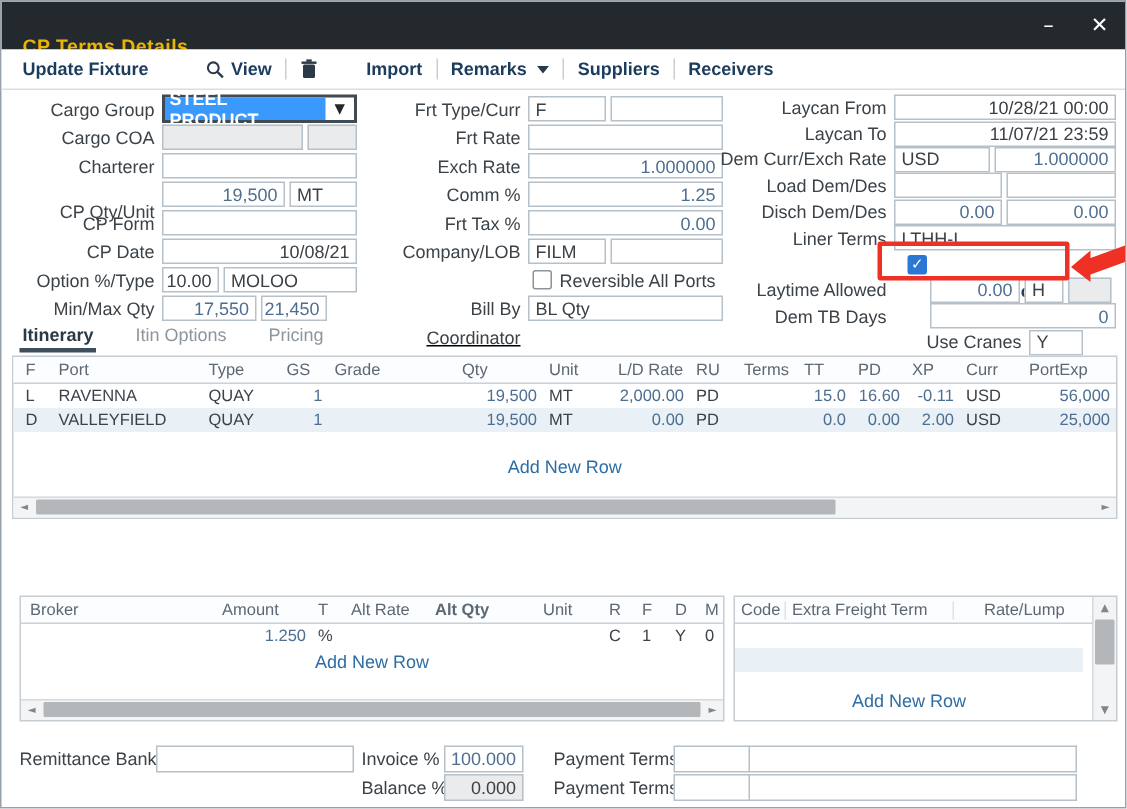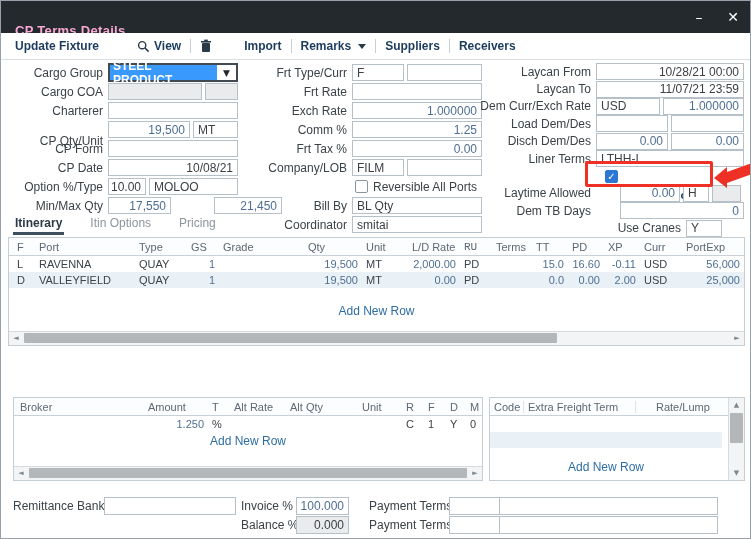--- a/index.html
+++ b/index.html
@@ -1,21 +1,21 @@
 <!DOCTYPE html>
 <html><head>
 <meta charset="utf-8">
 <style>
   html,body{margin:0;padding:0;background:#cfd4d8;}
   .window{position:relative;width:751px;height:539px;background:#fff;border:1px solid #98a1a9;
     box-sizing:border-box;font-family:"Liberation Sans",sans-serif;overflow:hidden;}
   .glyph{font-family:"DejaVu Sans",sans-serif;}
   
   .titlebar{position:absolute;left:0;top:0;right:0;height:32px;background:#24292e;display:flex;align-items:center;}
-  .titlebar .title{color:#f9a8d4;font-size:13px;font-weight:bold;margin-left:14px;letter-spacing:.3px;margin-top:27px;}
+  .titlebar .title{color:#eab308;font-size:13px;font-weight:bold;margin-left:14px;letter-spacing:.3px;margin-top:27px;}
   .titlebar .spacer{flex:1;}
   .win-btn{width:34px;height:32px;color:#fff;display:flex;align-items:center;justify-content:center;
     font-size:14px;cursor:pointer;}
   
   .toolbar{position:absolute;left:0;top:32px;right:0;height:26px;background:#fff;border-bottom:1px solid #d9dee2;
     display:flex;align-items:center;font-size:12px;font-weight:bold;color:#1c3c5e;}
   .tb-item{padding:0 9px;display:flex;align-items:center;gap:4px;cursor:pointer;white-space:nowrap;}
   .tb-sep{width:1px;height:14px;background:#c9cfd4;}
   .tb-caret{width:0;height:0;border-left:4px solid transparent;border-right:4px solid transparent;
     border-top:5px solid #2b3a49;margin-left:3px;}
@@ -159,21 +159,21 @@
     <div class="frow" style="height:19px;">
       <div class="flabel" style="width:90px;">Option %/Type</div>
       <div class="fbox r vdark" style="width:38px;">10.00</div>
         <div class="gap"></div>
       <div class="fbox vdark" style="width:89px;">MOLOO</div>
     </div>
     <div class="frow" style="height:19px;">
       <div class="flabel" style="width:90px;">Min/Max Qty</div>
       <div class="fbox r vblue" style="width:63px;">17,550</div>
         <div class="gap"></div>
-      <div class="fbox r vblue" style="width:68px;margin-left:40px;">21,450</div>
+      <div class="fbox r vblue" style="width:44px;">21,450</div>
     </div>
   </div>
 
   <div class="fcol" style="left:240px;top:62px;">
     <div class="frow" style="height:19px;">
       <div class="flabel" style="width:106px;">Frt Type/Curr</div>
       <div class="fbox vdark" style="width:52px;">F</div>
         <div class="gap"></div>
       <div class="fbox" style="width:75px;"></div>
     </div>
@@ -201,23 +201,22 @@
     </div>
     <div class="frow" style="height:19px;">
       <div class="flabel" style="width:106px;"></div>
       <span class="cbx" style="margin-left:3px;"></span>
       <span class="cblabel">Reversible All Ports</span>
     </div>
     <div class="frow" style="height:19px;">
       <div class="flabel" style="width:106px;">Bill By</div>
       <div class="fbox vdark" style="width:130px;">BL Qty</div>
     </div>
-    <div class="frow" style="height:19px;">
+    <div class="frow" style="height:19px;text-decoration:underline;">
       <div class="flabel" style="width:106px;">Coordinator</div>
-      <div class="fbox vdark" style="width:130px;">smitai</div>
     </div>
   </div>
 
   <div class="fcol" style="left:468px;top:62px;">
     <div class="frow" style="height:17.4px;">
       <div class="flabel" style="width:122px;">Laycan From</div>
       <div class="fbox r vdark" style="width:148px;">10/28/21 00:00</div>
     </div>
     <div class="frow" style="height:17.4px;">
       <div class="flabel" style="width:122px;">Laycan To</div>
@@ -284,21 +283,21 @@
   <div class="grid" style="left:7px;top:236px;width:737px;height:109px;">
     <div class="grow ghead">
       <span class="gcell" style="width:26px;padding-left:8px;">F</span>
       <span class="gcell" style="width:100px;">Port</span>
       <span class="gcell" style="width:52px;">Type</span>
       <span class="gcell" style="width:32px;">GS</span>
       <span class="gcell" style="width:85px;">Grade</span>
       <span class="gcell" style="width:58px;">Qty</span>
       <span class="gcell" style="width:46px;">Unit</span>
       <span class="gcell" style="width:52px;">L/D Rate</span>
-      <span class="gcell" style="width:32px;font-family:Liberation Mono, monospace;">RU</span>
+      <span class="gcell" style="width:32px;">RU</span>
       <span class="gcell" style="width:40px;">Terms</span>
       <span class="gcell" style="width:36px;">TT</span>
       <span class="gcell" style="width:36px;">PD</span>
       <span class="gcell" style="width:36px;">XP</span>
       <span class="gcell" style="width:42px;">Curr</span>
       <span class="gcell" style="width:62px;">PortExp</span>
     </div>
     <div class="grow">
       <span class="gcell" style="width:26px;padding-left:8px;">L</span>
       <span class="gcell" style="width:100px;">RAVENNA</span>
@@ -340,21 +339,21 @@
       <span class="ar glyph" style="right:0;">►</span>
     </div>
   </div>
 
   <div class="grid" style="left:12px;top:396px;width:470px;height:84px;">
     <div class="grow ghead" style="height:17px;">
       <span class="gcell" style="width:130px;padding-left:6px;">Broker</span>
       <span class="gcell" style="width:64px;">Amount</span>
       <span class="gcell" style="width:22px;">T</span>
       <span class="gcell" style="width:56px;">Alt Rate</span>
-      <span class="gcell" style="width:72px;">Alt Qty</span>
+      <span class="gcell" style="width:72px;font-weight:bold;">Alt Qty</span>
       <span class="gcell" style="width:44px;">Unit</span>
       <span class="gcell" style="width:22px;">R</span>
       <span class="gcell" style="width:22px;">F</span>
       <span class="gcell" style="width:22px;">D</span>
       <span class="gcell" style="width:14px;padding:0 2px;">M</span>
     </div>
     <div class="grow">
       <span class="gcell" style="width:130px;padding-left:6px;"></span>
       <span class="gcell r num" style="width:64px;">1.250</span>
       <span class="gcell" style="width:22px;">%</span>

